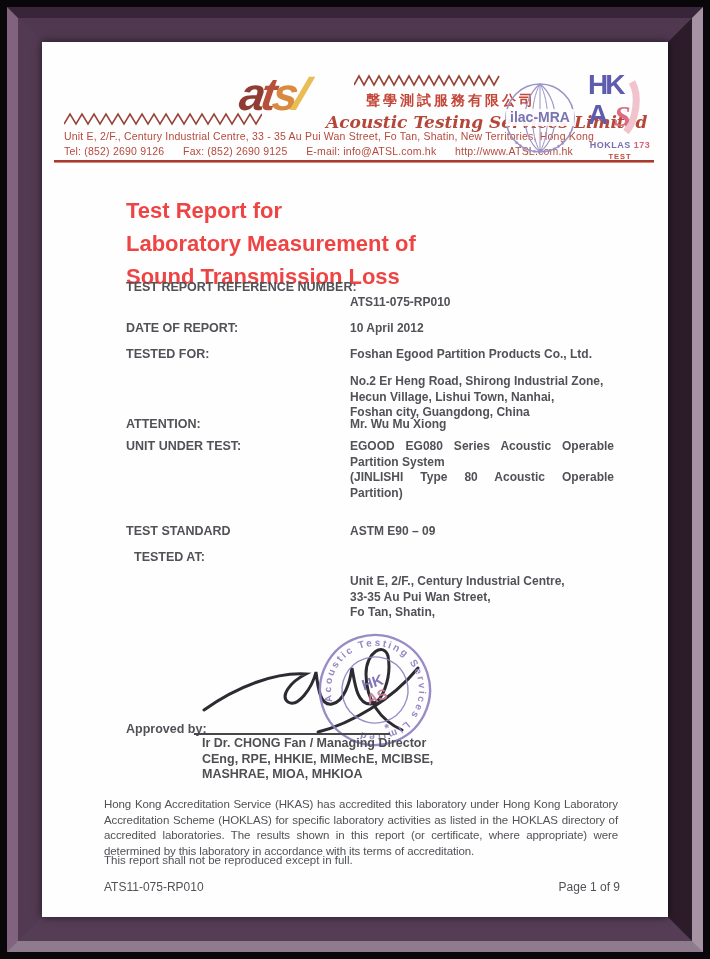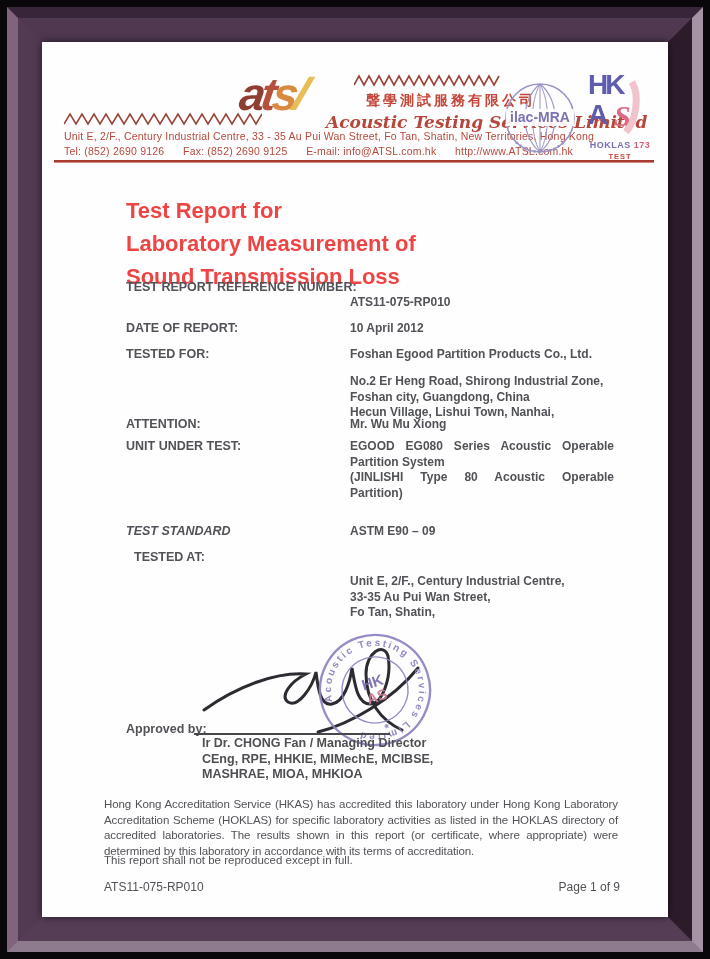--- a/index.html
+++ b/index.html
@@ -105,36 +105,36 @@
     <div class="abs val" style="top:253px;">ATS11-075-RP010</div>
 
     <div class="abs lbl" style="top:279px;">DATE OF REPORT:</div>
     <div class="abs val" style="top:279px;">10 April 2012</div>
 
     <div class="abs lbl" style="top:305px;">TESTED FOR:</div>
     <div class="abs val" style="top:305px;">Foshan Egood Partition Products Co., Ltd.</div>
 
     <div class="abs vblock" style="top:332px;">
       <div>No.2 Er Heng Road, Shirong Industrial Zone,</div>
+      <div>Hecun Village, Lishui Town, Nanhai,</div>
       <div>Foshan city, Guangdong, China</div>
-      <div>Hecun Village, Lishui Town, Nanhai,</div>
     </div>
 
     <div class="abs lbl" style="top:375px;">ATTENTION:</div>
     <div class="abs val" style="top:375px;">Mr. Wu Mu Xiong</div>
 
     <div class="abs lbl" style="top:397px;">UNIT UNDER TEST:</div>
     <div class="abs vblock" style="top:397px;">
       <div class="just">EGOOD EG080 Series Acoustic Operable</div>
       <div>Partition System</div>
       <div class="just">(JINLISHI Type 80 Acoustic Operable</div>
       <div>Partition)</div>
     </div>
 
-    <div class="abs lbl" style="top:482px;font-style:italic;">TEST STANDARD</div>
+    <div class="abs lbl" style="top:482px;">TEST STANDARD</div>
     <div class="abs val" style="top:482px;">ASTM E90 – 09</div>
 
     <div class="abs lbl" style="top:508px;margin-left:8px;">TESTED AT:</div>
     <div class="abs vblock" style="top:532px;">
       <div>Unit E, 2/F., Century Industrial Centre,</div>
       <div>33-35 Au Pui Wan Street,</div>
       <div>Fo Tan, Shatin,</div>
     </div>
 
     <svg class="abs sig-svg" width="232" height="96" viewBox="0 0 232 96">

